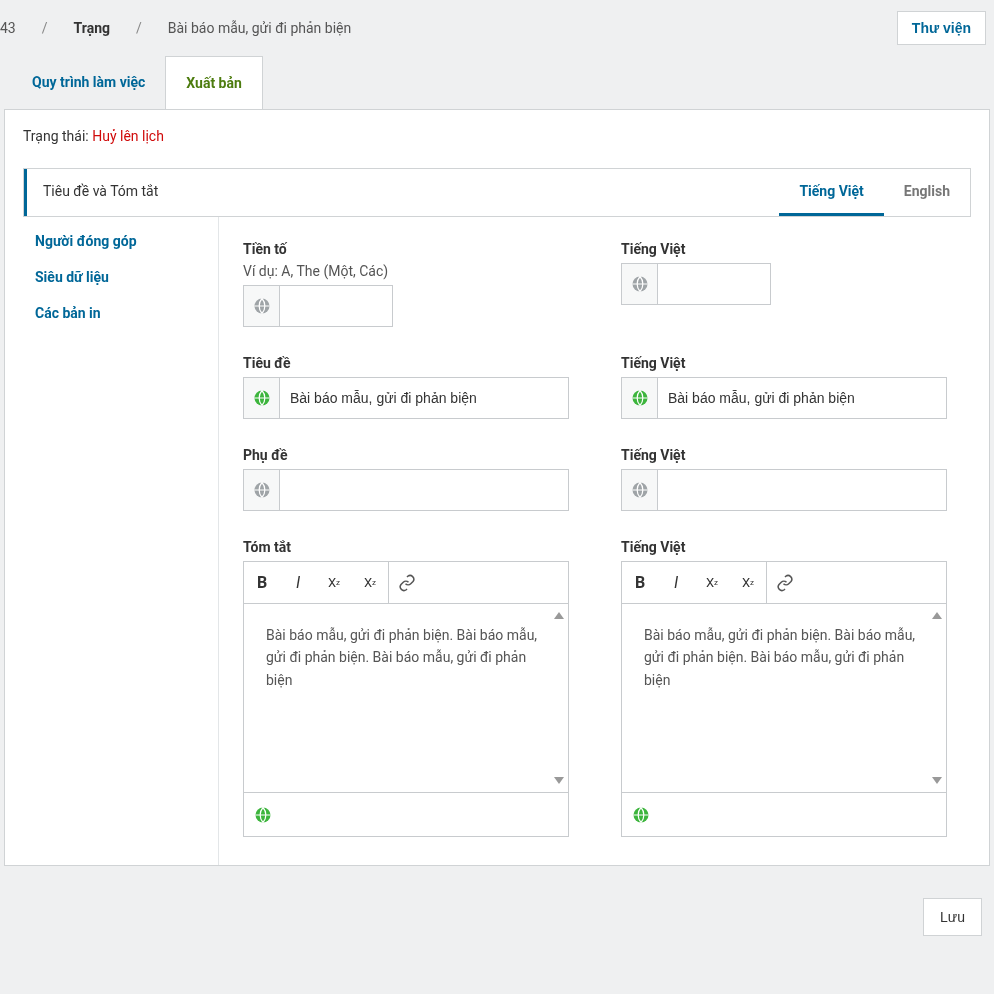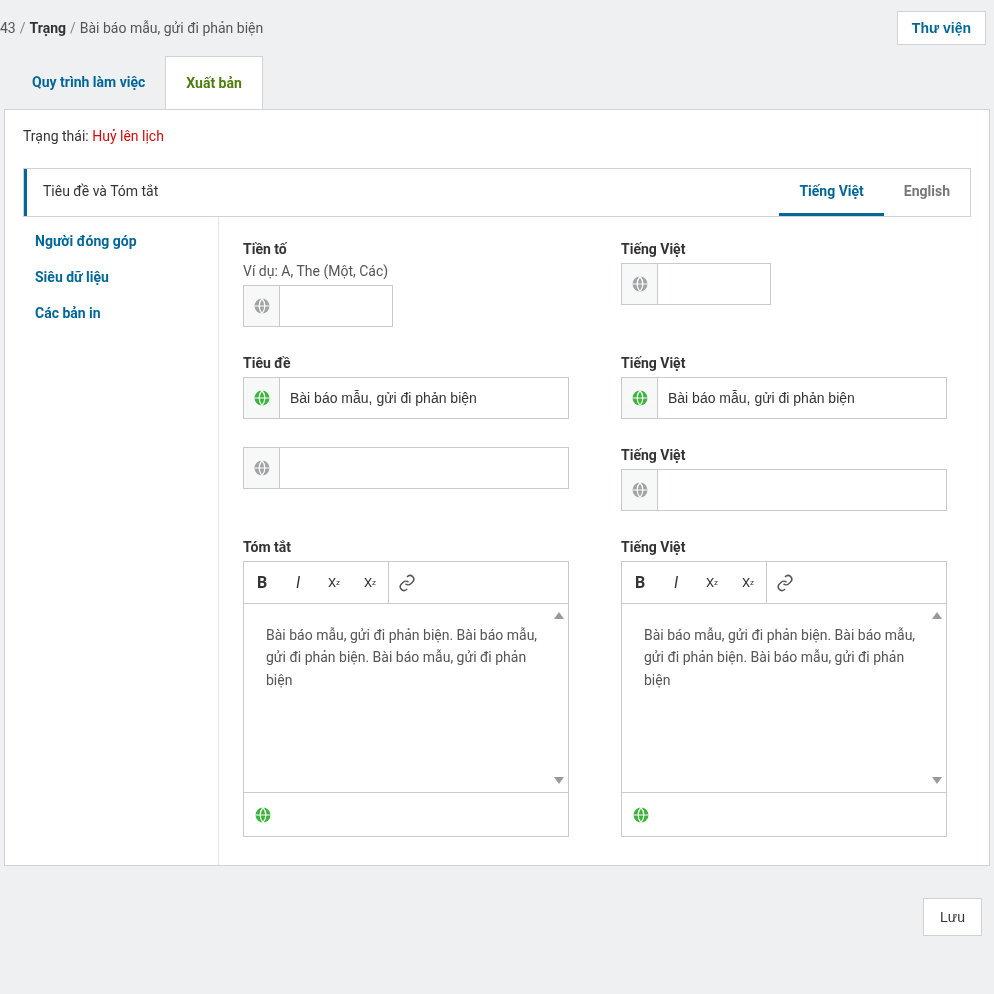--- a/index.html
+++ b/index.html
@@ -16,21 +16,21 @@
 .topbar {
   display: flex;
   justify-content: space-between;
   align-items: center;
   padding: 0 8px 0 0;
   height: 56px;
 }
 .breadcrumb {
   display: flex;
   align-items: center;
-  gap: 4px;
+  gap: 26px;
   color: #555;
 }
 .breadcrumb .sep { color: #888; }
 .breadcrumb .strong { font-weight: 700; color: #333; }
 .library-btn {
   border: 1px solid #d0d3d5;
   background: #fff;
   color: #006798;
   padding: 8px 14px;
   font-weight: 700;
@@ -315,20 +315,21 @@
                   <path d="M2 12h20M12 2a15 15 0 010 20M12 2a15 15 0 000 20" stroke="#fff" stroke-width="1.6" fill="none"></path>
                 </svg>
             </span>
             <input class="text-input" value="Bài báo mẫu, gửi đi phản biện" style="">
           </div>
         </div>
       </div>
 
       <div class="row">
         <div class="col">
+          <div class="field-label">Phụ đề</div>
           <div class="input-wrap full">
             <span class="globe-badge">
               <svg class="globe-icon" viewBox="0 0 24 24">
                   <circle cx="12" cy="12" r="10" fill="#9fa4a7"></circle>
                   <path d="M2 12h20M12 2a15 15 0 010 20M12 2a15 15 0 000 20" stroke="#fff" stroke-width="1.6" fill="none"></path>
                 </svg>
             </span>
             <input class="text-input" value="" style="">
           </div>
         </div>

